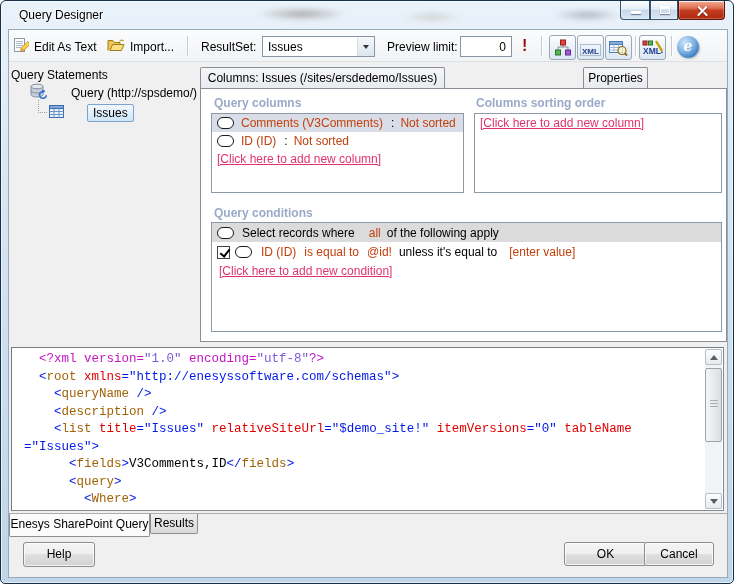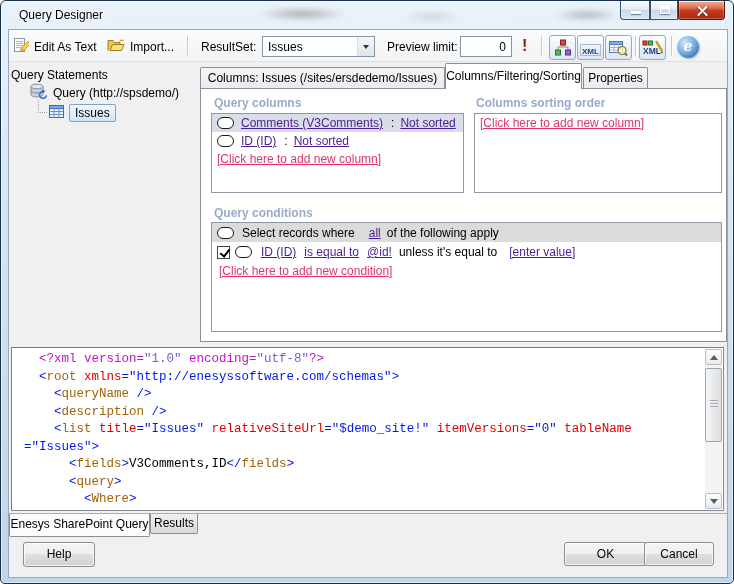--- a/index.html
+++ b/index.html
@@ -30,36 +30,36 @@
 .combo{position:absolute;left:261px;top:35px;width:113px;height:21px;border:1px solid #8795A5;background:#fff;display:flex;align-items:center}
 .combo .val{flex:1;padding-left:5px}
 .combo .arr{width:17px;height:100%;border-left:1px solid #D5DDE5;background:linear-gradient(#F4F8FB,#DCE6EF);display:flex;align-items:center;justify-content:center}
 .tri-down{width:0;height:0;border-left:3.5px solid transparent;border-right:3.5px solid transparent;border-top:4px solid #333}
 .tinput{position:absolute;left:459px;top:35px;width:52px;height:21px;border:1px solid #8795A5;background:#fff;text-align:right;padding-right:5px;font:12px "Liberation Sans",sans-serif}
 .excl{position:absolute;left:521px;top:36px;color:#8E1212;font-weight:bold;font-size:16px;line-height:18px}
 .iconbtn{position:absolute;top:34px;width:27px;height:25px;border:1px solid #9AA8B8;border-radius:3px;display:flex;align-items:flex-end;justify-content:center;background:linear-gradient(#FDFEFF,#EAF1F8 50%,#DCE7F2)}
 .logo{position:absolute;left:676px;top:35px;width:22px;height:22px;border-radius:50%;color:#fff;font-weight:bold;font-style:italic;text-align:center;line-height:21px;font-size:14px;font-family:"DejaVu Serif",serif;
 background:radial-gradient(circle at 35% 30%,#CBE4F8,#7FB3E4 45%,#3C7EC2 75%,#2A5E97);box-shadow:1px 1px 2px rgba(0,0,0,.25)}
 .qstat{position:absolute;left:10px;top:67px}
-.tnode{position:absolute;display:flex;align-items:center;gap:5px}
+.tnode{position:absolute;display:flex;align-items:center;gap:23px}
 #tnode1{left:28px;top:82px}
 #tnode2{left:48px;top:103px}
 .connector{position:absolute;left:37px;top:99px;width:9px;height:13px;border-left:1px dotted #9AA4AE;border-bottom:1px dotted #9AA4AE}
 .selbox{border:1px solid #7DA2CE;background:linear-gradient(#F2F8FD,#CFE5F8);border-radius:2px;padding:1px 5px}
 .tab{position:absolute;border:1px solid #8A8E99;border-bottom:none;border-radius:2px 2px 0 0;text-align:center;background:linear-gradient(#F5F6F8,#E8EAED);z-index:2}
 #tab1{left:199px;top:66px;width:245px;height:22px;line-height:21px}
 #tab2{left:444px;top:62px;width:137px;height:26px;line-height:24px;background:#fff;z-index:4}
 #tab3{left:582px;top:66px;width:65px;height:22px;line-height:21px}
 .page{position:absolute;left:199px;top:87px;width:527px;height:254px;background:#fff;border:1px solid #8A8E99;z-index:3}
 .ghead{position:absolute;font-weight:bold;color:#9AAAC8}
 .gbox{position:absolute;border:1px solid #8E99A6;background:#fff}
 .lrow{display:flex;align-items:center;height:18px;padding-left:5px;white-space:nowrap}
 .lrow.sel{background:#D8DDE8}
 .crow1{height:19px;background:#DBDBDB}
-.blue{color:#4c1d95;text-decoration:underline}
+.blue{color:#c2410c;}
 .red{color:#E0336E;text-decoration:underline}
 .ovalcb{width:17px;height:12px;border:1.5px solid #1A1A1A;border-radius:7px;background:#fff;flex:none}
 .sqcb{width:13px;height:13px;border:1px solid #444;background:#fff;position:relative;flex:none}
 .sqcb::after{content:"";position:absolute;left:3.5px;top:0.5px;width:4px;height:8px;border:solid #000;border-width:0 2px 2px 0;transform:rotate(38deg)}
 .xmlpanel{position:absolute;left:10px;top:346px;width:713px;height:164px;background:#fff;border:1px solid #848A92;border-top-color:#767C84;border-left-color:#767C84}
 .xmlcode{position:absolute;left:0;top:3px;right:19px;bottom:0;padding-left:12px;font-family:"Liberation Mono","DejaVu Sans Mono",monospace;font-size:12.5px;line-height:17.5px;white-space:pre;overflow:hidden}
 .x-pi{color:#C414C4}.x-pv{color:#7A5CD6}.x-d{color:#0019E8}.x-e{color:#a16207}.x-a{color:#E00000}.x-t{color:#000}
 .vsb{position:absolute;top:1px;right:1px;width:17px;bottom:1px;background:#F2F3F4}
 .sbbtn{position:absolute;left:0;width:17px;height:16px;border:1px solid #B8BEC4;border-radius:2px;background:linear-gradient(#FDFDFD,#E8EAEC);display:flex;align-items:center;justify-content:center}
 #sbup{top:0}#sbdn{bottom:0}
@@ -182,21 +182,20 @@
   <div class="tnode" id="tnode2">
     <span><svg width="15" height="13" viewBox="0 0 15 13">
           <rect x="0.5" y="0.5" width="14" height="12" fill="#EAF1FA" stroke="#3B6CB0"></rect>
           <rect x="0.5" y="0.5" width="14" height="3" fill="#7FA7DC" stroke="#3B6CB0"></rect>
           <path d="M5,3.5 V12.5 M10,3.5 V12.5 M0.5,6.5 H14.5 M0.5,9.5 H14.5" stroke="#6C93C6" fill="none"></path>
         </svg></span>
     <span class="selbox">Issues</span>
   </div>
 
   <div class="tab" id="tab1">Columns: Issues (/sites/ersdedemo/Issues)</div>
-  <div class="tab" id="tab2">Columns/Filtering/Sorting</div>
   <div class="tab" id="tab3">Properties</div>
 
   <div class="page">
     <span class="ghead" style="left:13px;top:7px">Query columns</span>
     <div class="gbox" style="left:10px;top:24px;width:253px;height:80px">
       <div class="lrow sel">
         <span class="ovalcb"></span>
         <span class="blue ml7">Comments (V3Comments)</span>
         <span class="ml8">:</span>
         <span class="blue ml6">Not sorted</span>

